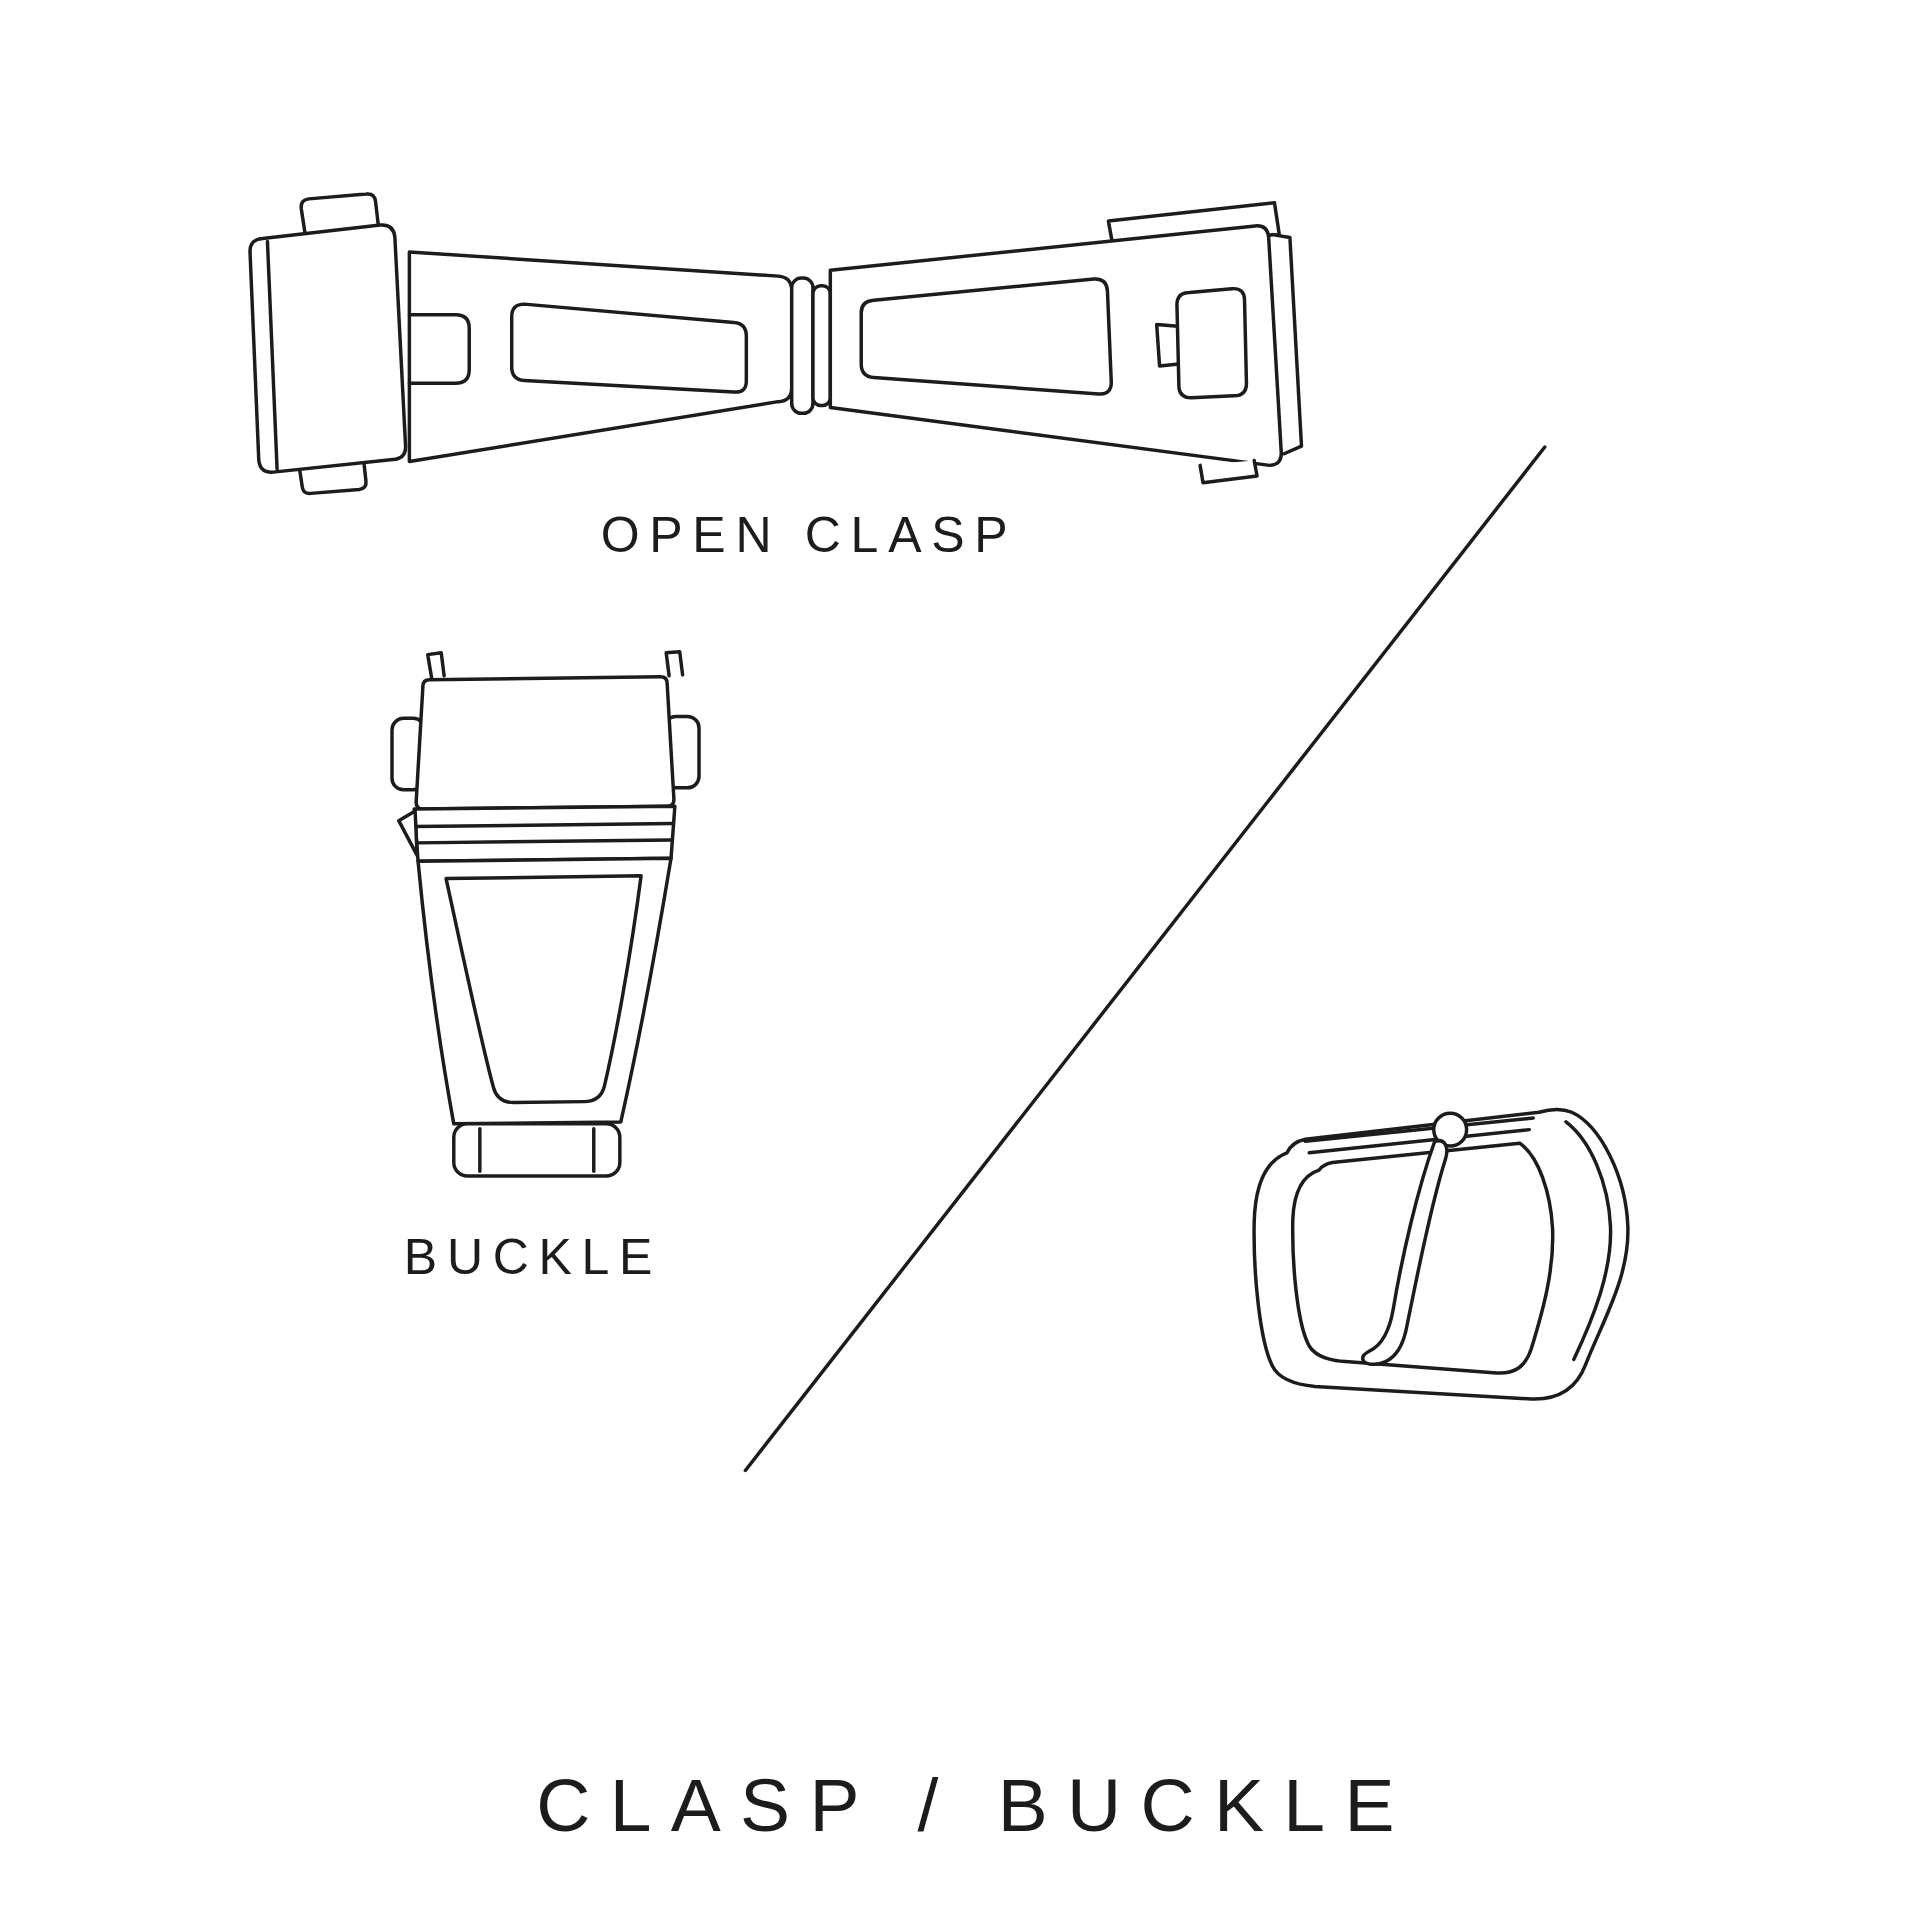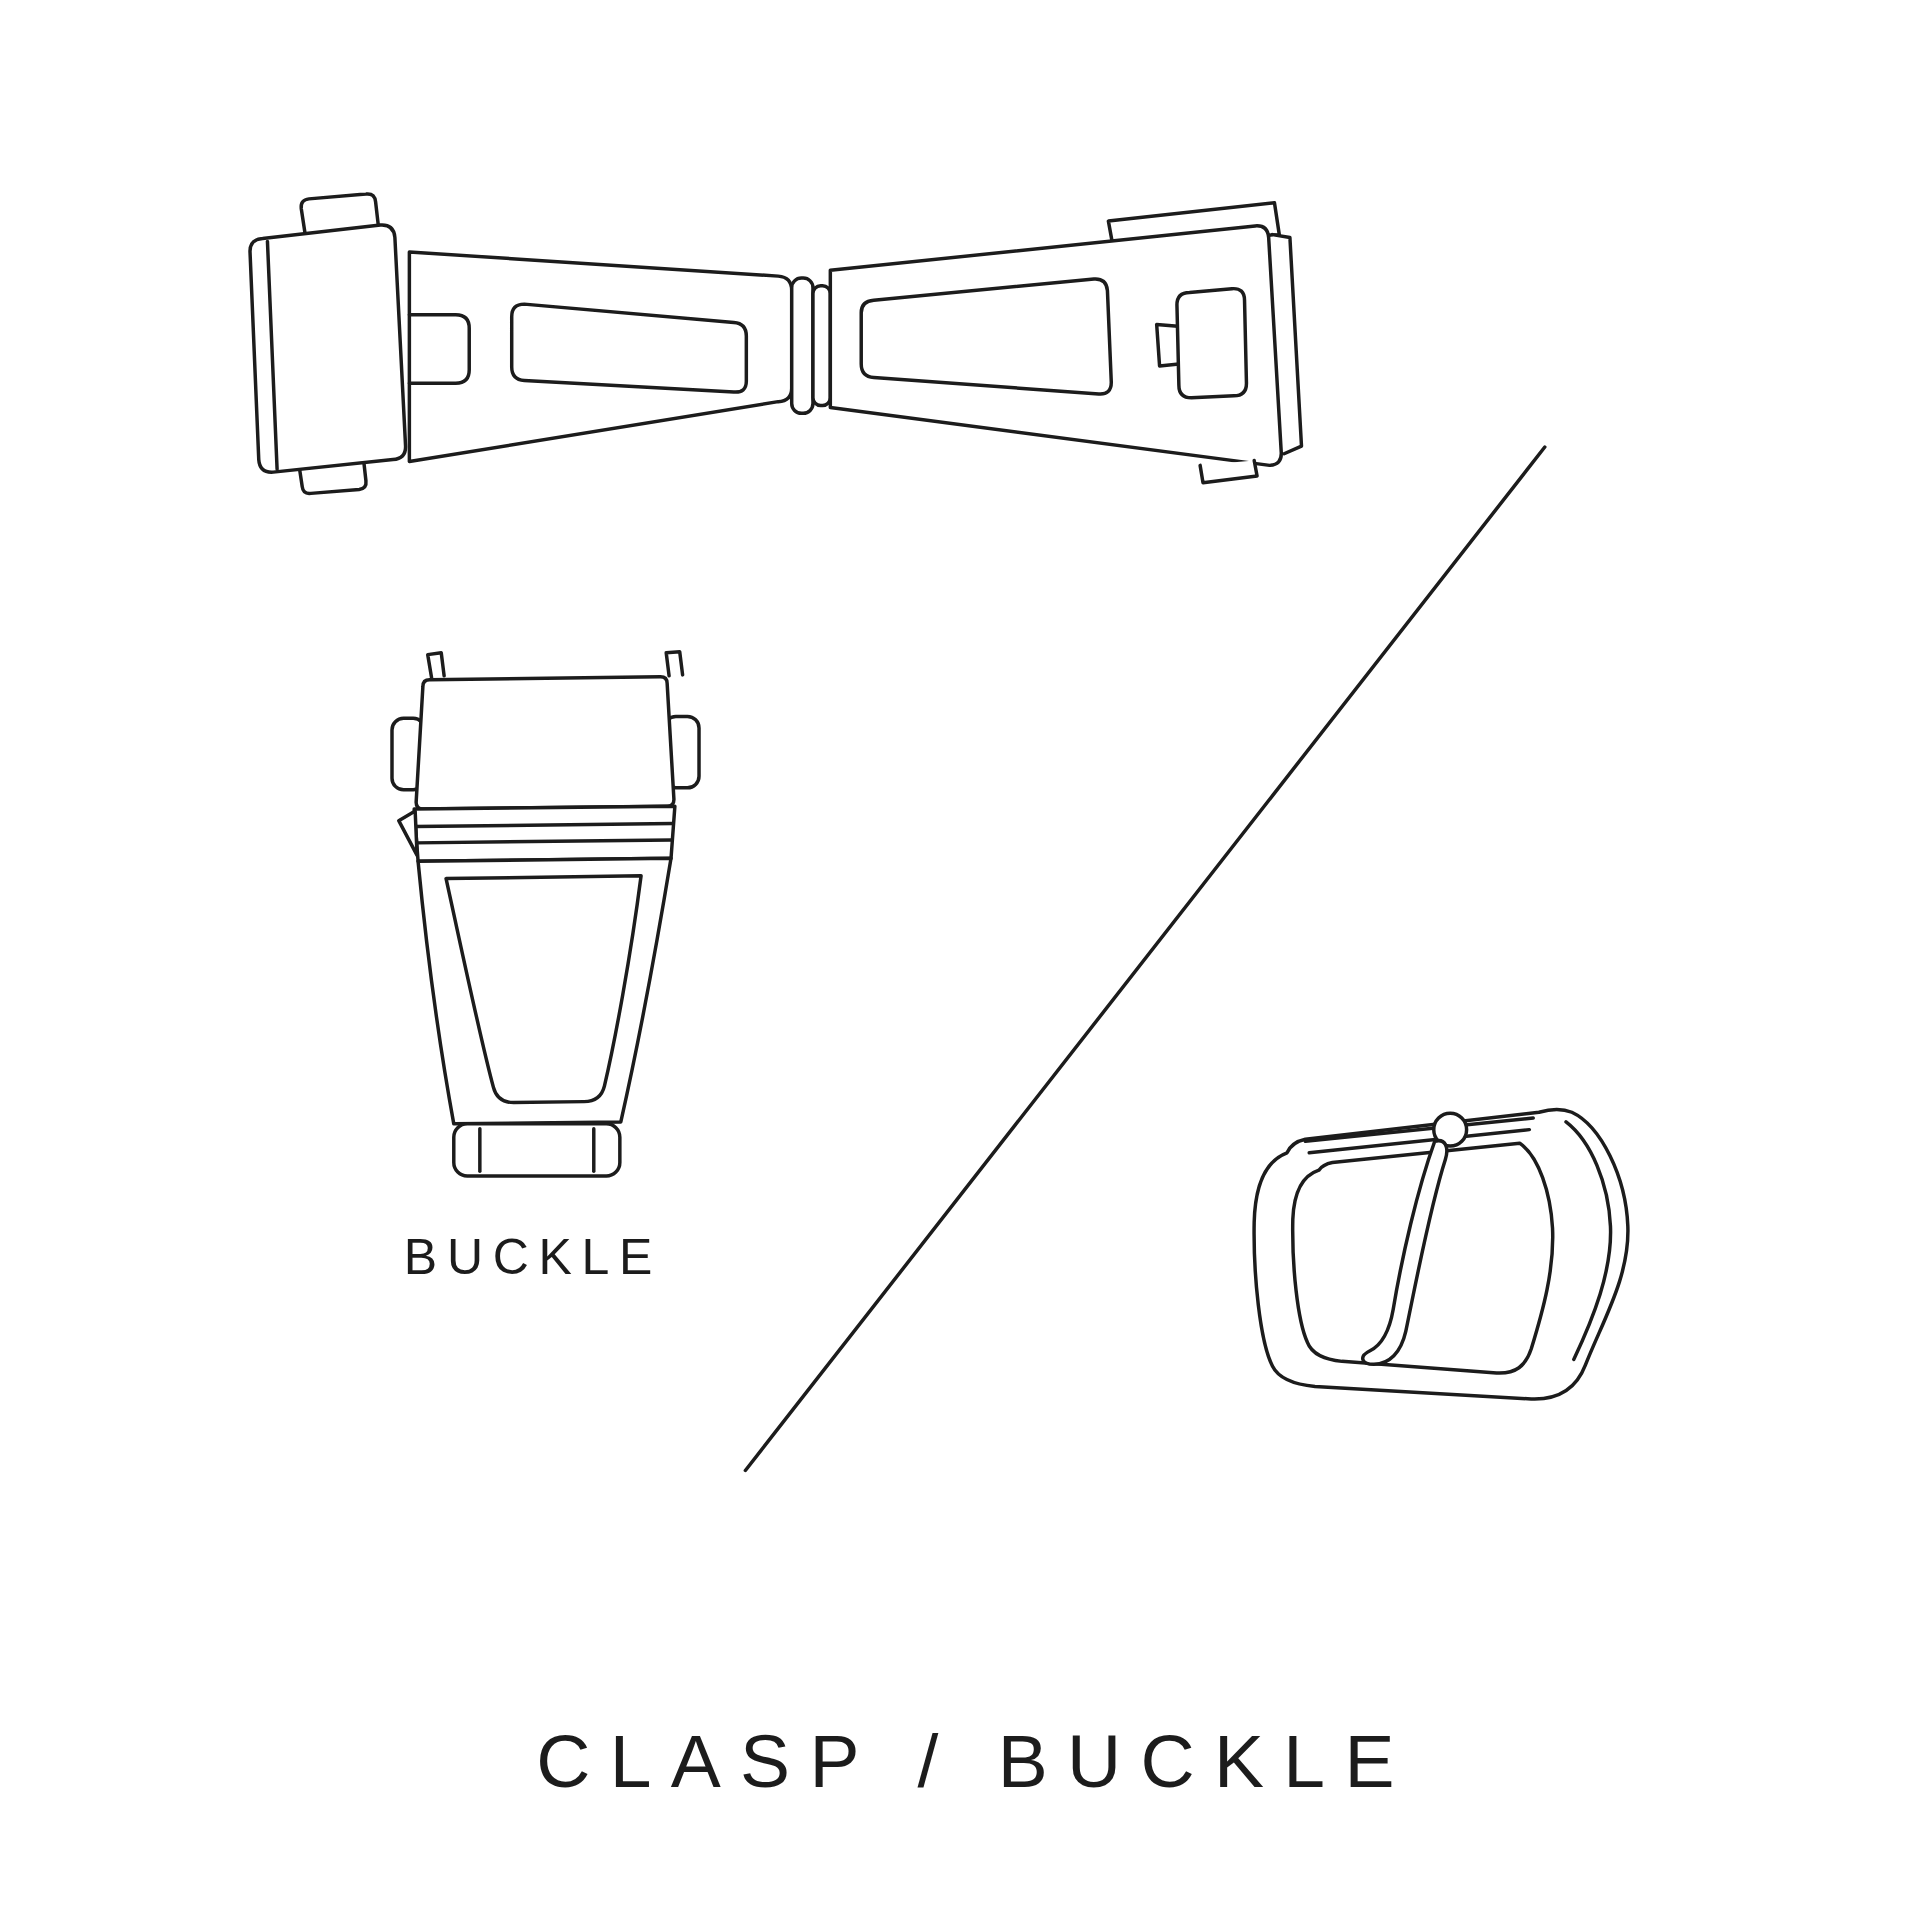--- a/index.html
+++ b/index.html
@@ -27,20 +27,21 @@
   }
   .caption {
     font-size: 50px;
     letter-spacing: 9.7px;
     font-weight: 400;
   }
   .title {
     font-size: 75px;
     letter-spacing: 19.3px;
     font-weight: 400;
+    margin-top: 44px;
   }
 </style>
 </head>
 <body>
 
 <div class="canvas">
 
   <svg class="illust-svg" viewBox="0 0 2000 2000" aria-hidden="true">
 
     <line x1="1600" y1="463" x2="772" y2="1523" class="ln" stroke-width="3"></line>
@@ -104,19 +105,20 @@
 
       <path class="ln" d="M1352 1182 L 1588 1158"></path>
       <path class="ln" d="M1356 1194 L 1584 1170"></path>
 
       <circle class="fw" cx="1502" cy="1170" r="17"></circle>
 
       <path class="fw" d="M1486 1182 C 1468 1232 1452 1302 1443 1356 C 1439 1379 1431 1393 1419 1399 C 1407 1405 1410 1413 1423 1413 C 1439 1413 1451 1401 1456 1379 C 1467 1326 1481 1251 1497 1201 C 1501 1188 1497 1179 1486 1182 Z"></path>
     </g>
   </svg>
 
+  <div class="label caption" style="left:809px; top:510px;">OPEN CLASP</div>
 
   <div class="label caption" style="left:533px; top:1232px;">BUCKLE</div>
 
   <div class="label title" style="left:975px; top:1724px;">CLASP / BUCKLE</div>
 
 </div>
 
 
 </body></html>

